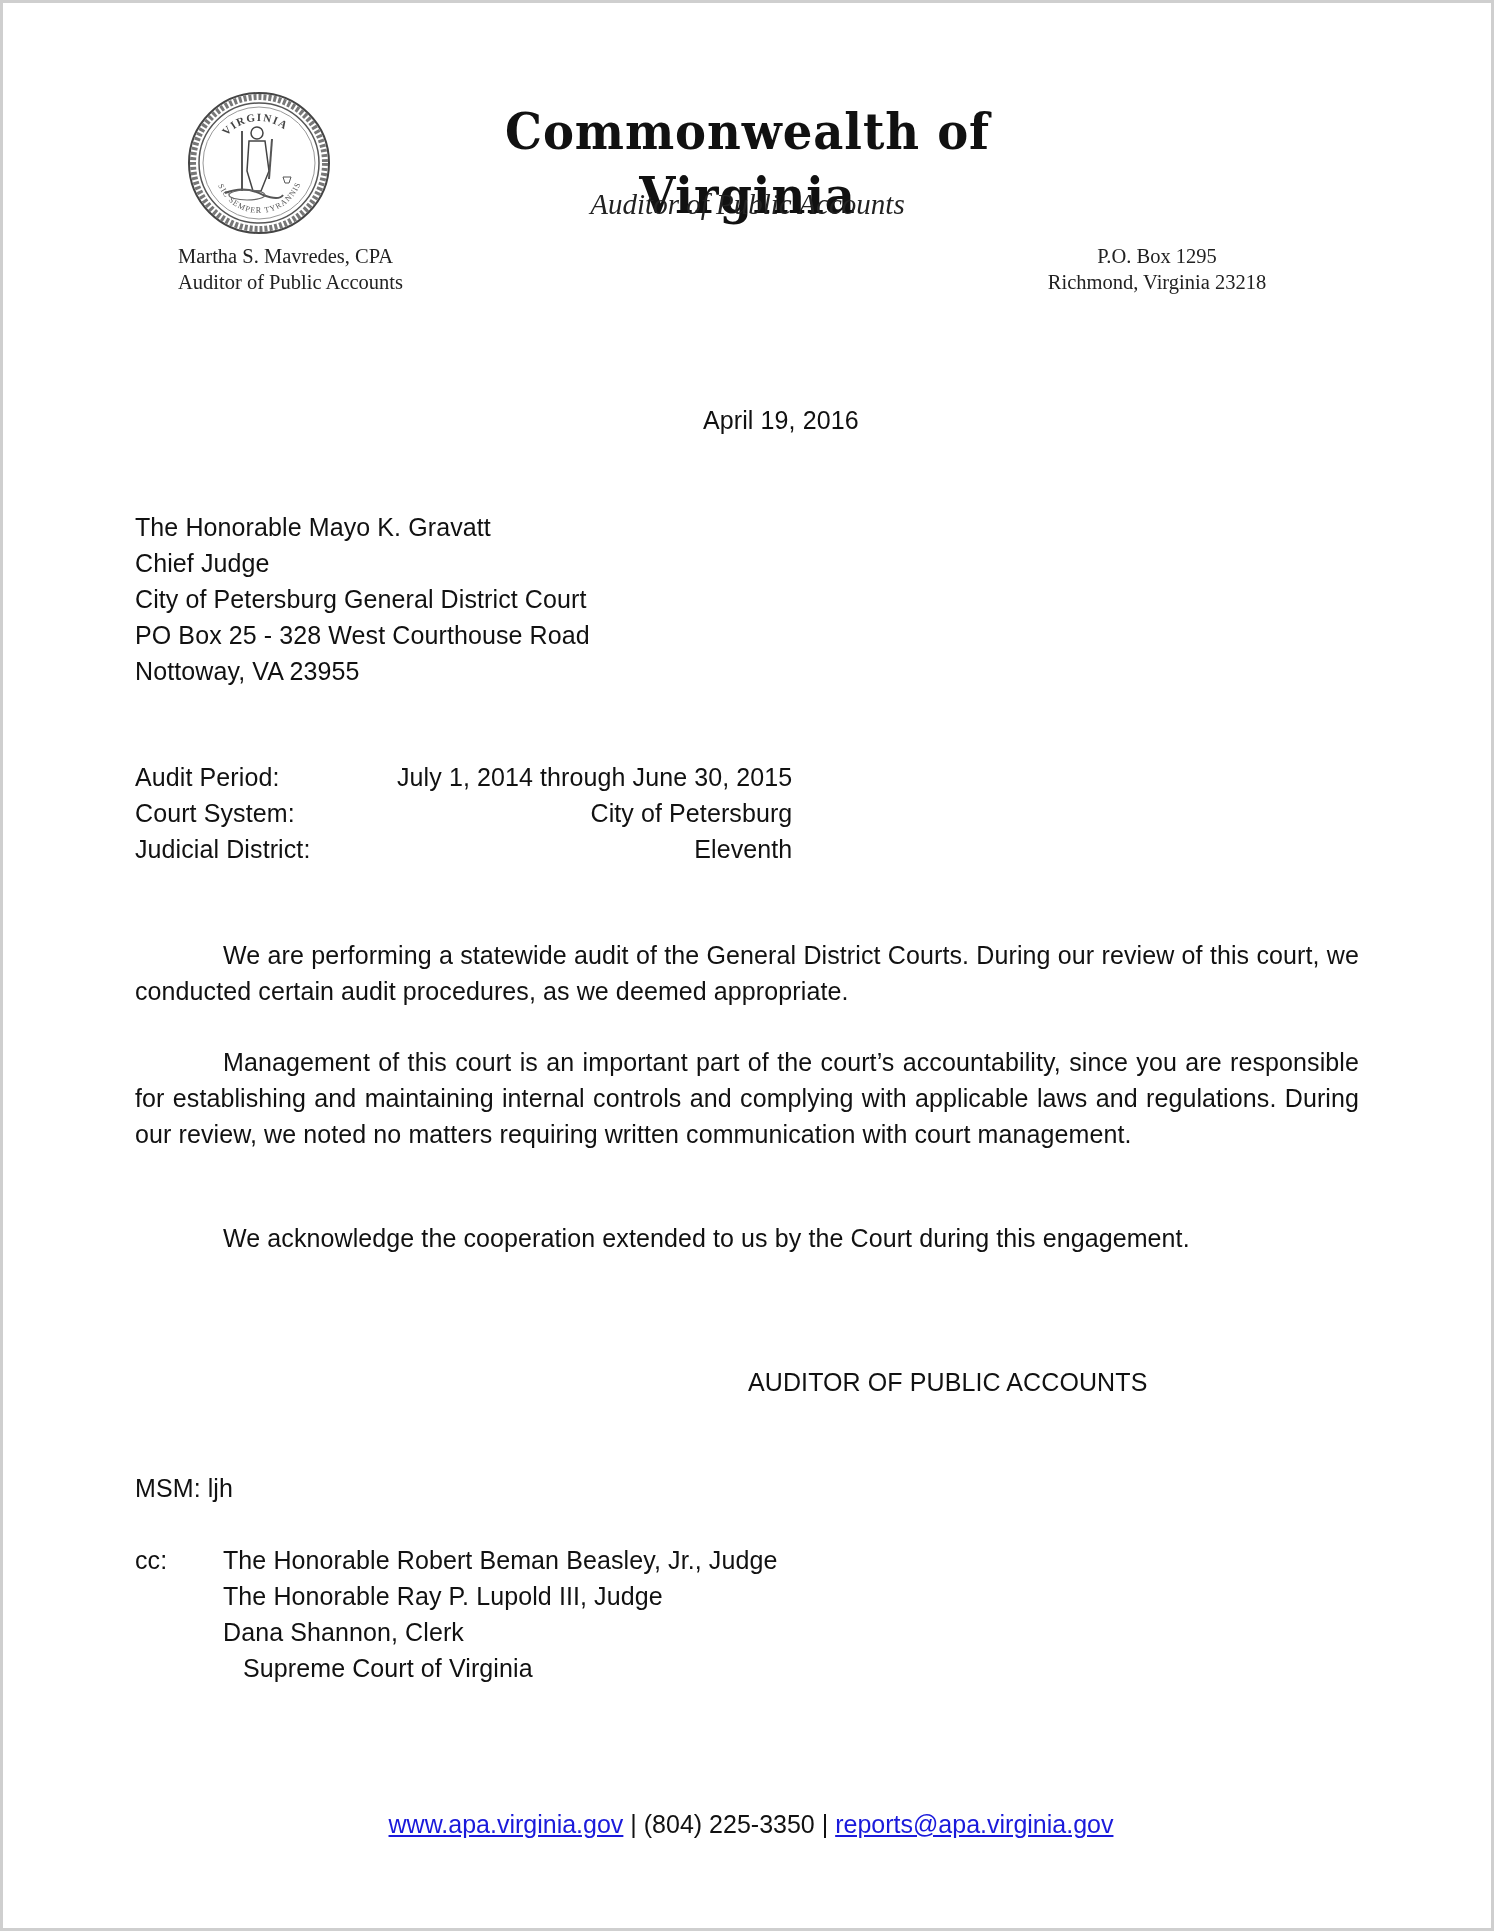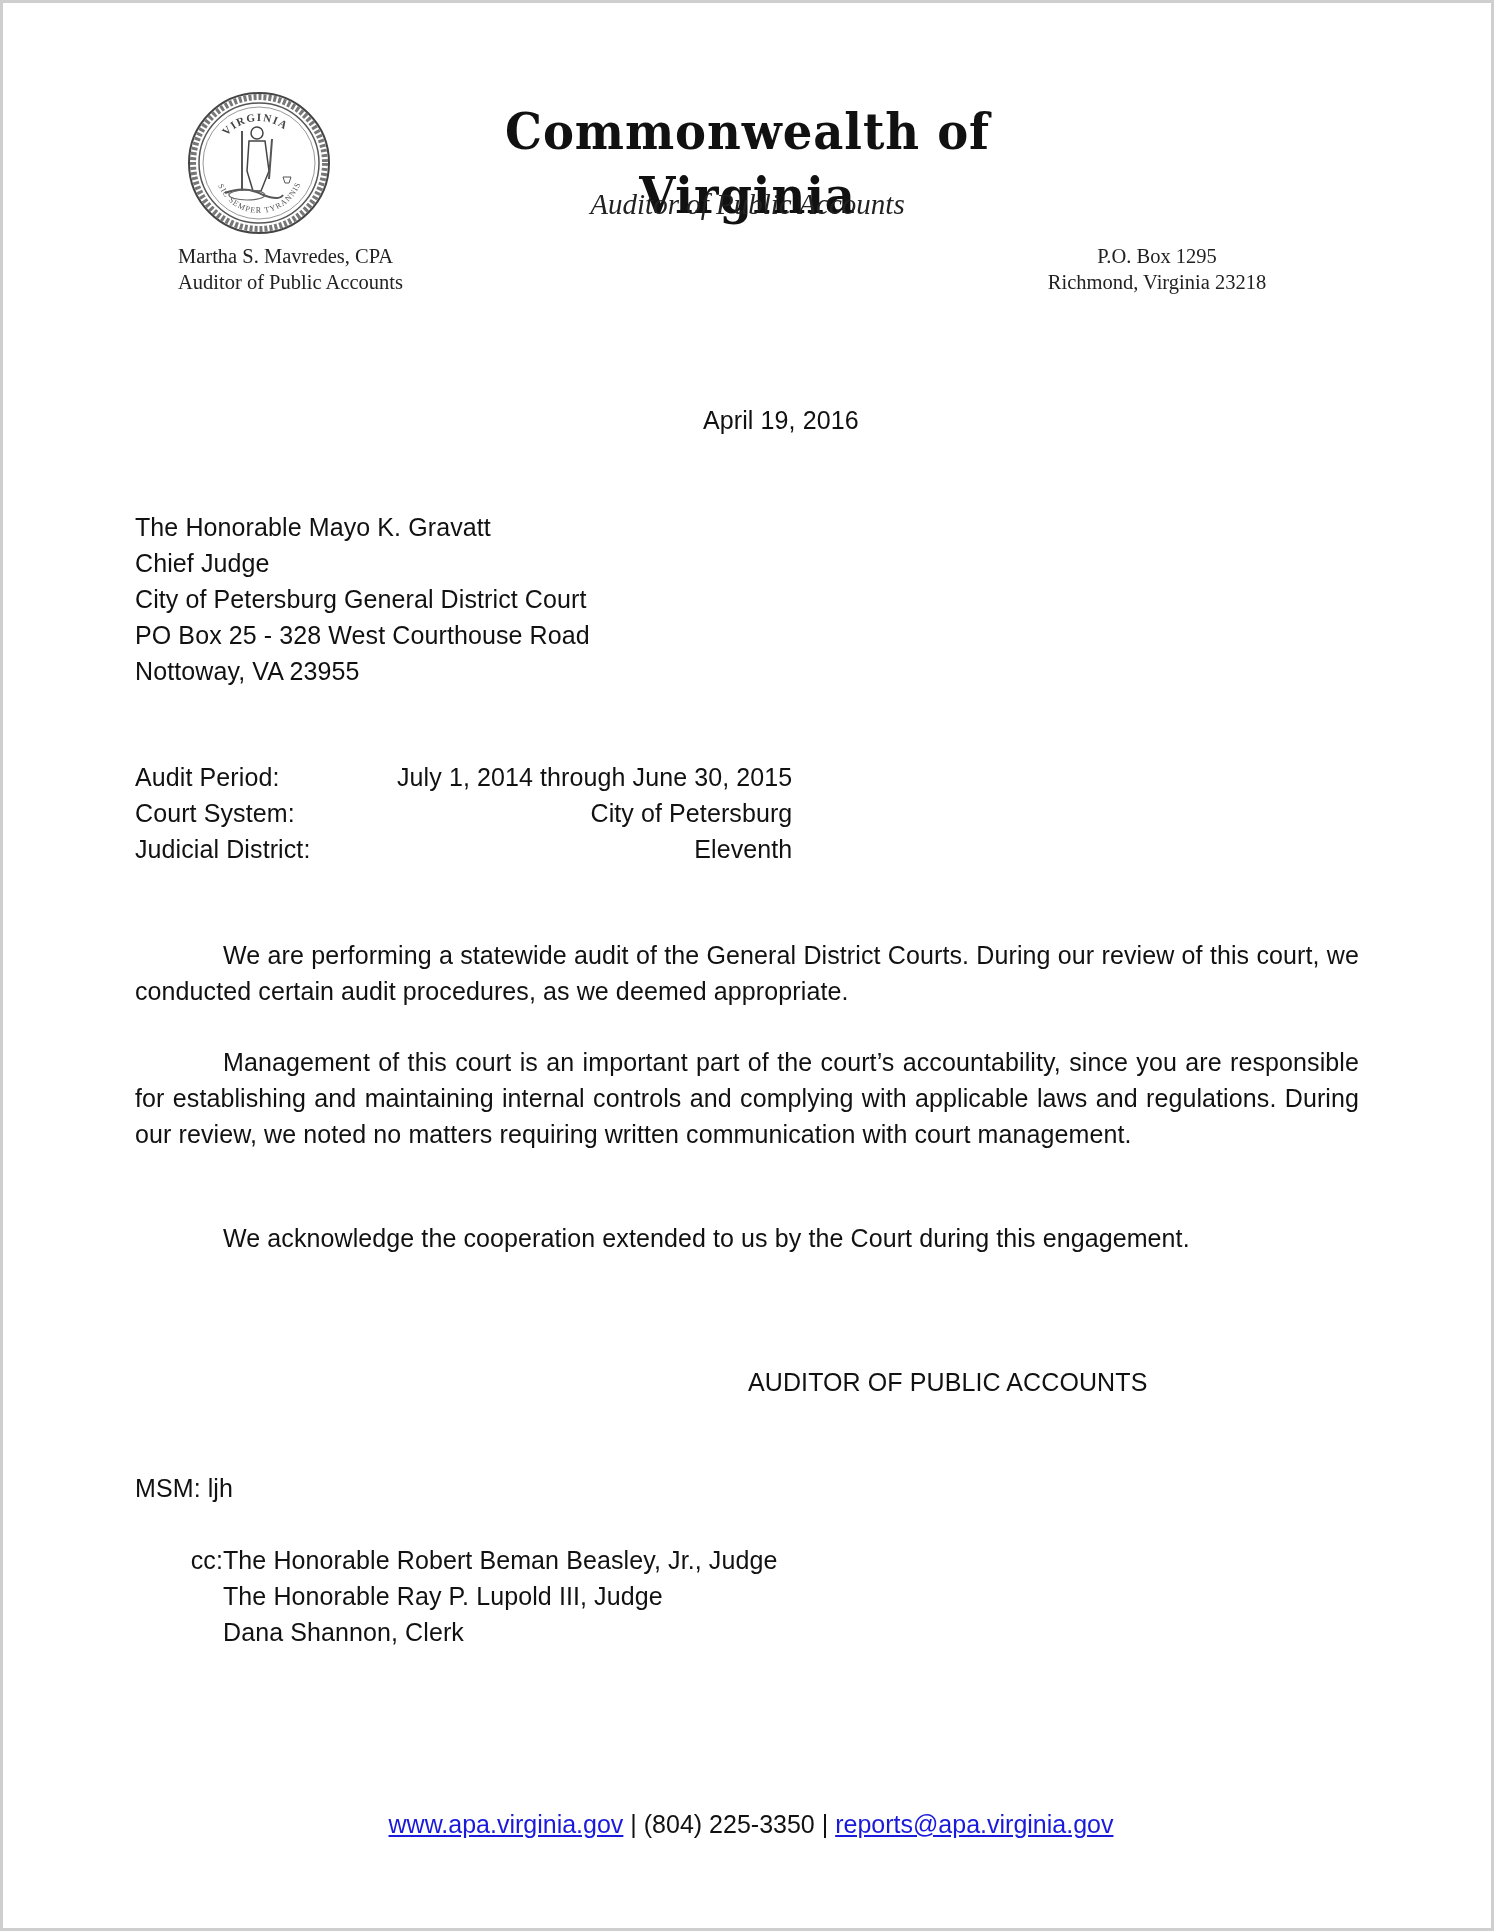--- a/index.html
+++ b/index.html
@@ -44,21 +44,21 @@
 
     .para {
       position: absolute; left: 135px; width: 1224px; text-align: justify; white-space: normal;
       text-align-last: left;
     }
     .para .indent { display: inline-block; width: 88px; }
 
     .sig { left: 748px; top: 1364px; }
     .initials { left: 135px; top: 1470px; }
     .cc { position: absolute; left: 135px; top: 1542px; }
-    .cc-row { display: flex; white-space: nowrap; text-align: right; }
+    .cc-row { display: flex; white-space: nowrap; }
     .cc-label { width: 88px; }
     .cc-sub { padding-left: 20px; }
 
     .footer {
       position: absolute; left: 0; top: 1806px; width: 1494px; text-align: center;
       font-family: "Liberation Sans Narrow", "Liberation Sans", sans-serif; font-size: 25px; line-height: 36px;
     }
     .footer a { color: #1a1adb; text-decoration: underline; }
     .footer .sep { color: #111; }
   </style>
@@ -141,20 +141,24 @@
     <span>The Honorable Robert Beman Beasley, Jr., Judge</span>
   </div>
   <div class="cc-row">
     <span class="cc-label"></span>
     <span>The Honorable Ray P. Lupold III, Judge</span>
   </div>
   <div class="cc-row">
     <span class="cc-label"></span>
     <span>Dana Shannon, Clerk</span>
   </div>
+  <div class="cc-row">
+    <span class="cc-label"></span>
+    <span class="cc-sub">Supreme Court of Virginia</span>
+  </div>
 </div>
 
 <div class="footer">
   <a href="#" style="color: rgb(26, 26, 219); margin-left: 8px;">www.apa.virginia.gov</a>
   <span class="sep">|</span>
   <span>(804) 225-3350</span>
   <span class="sep">|</span>
   <a href="#" style="color: rgb(26, 26, 219);">reports@apa.virginia.gov</a>
 </div>
 

